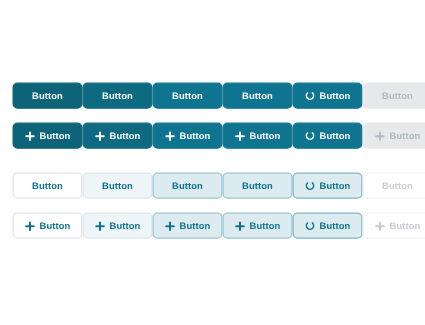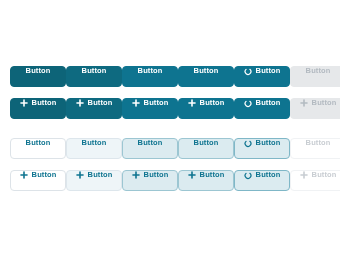--- a/index.html
+++ b/index.html
@@ -41,20 +41,21 @@
   }
   .cell + .cell { margin-left: 0px; }
 
   .btn {
     box-sizing: border-box;
     width: 56px;
     height: 21px;
     border-radius: 4px;
     border: 1px solid transparent;
     display: flex;
+    align-items: center;
     justify-content: center;
     gap: 4px;
     font-size: 7.5px;
     font-weight: bold;
     letter-spacing: 0.1px;
     line-height: 1;
     font-family: "Liberation Sans", sans-serif;
     padding: 0;
     white-space: nowrap;
     user-select: none;

